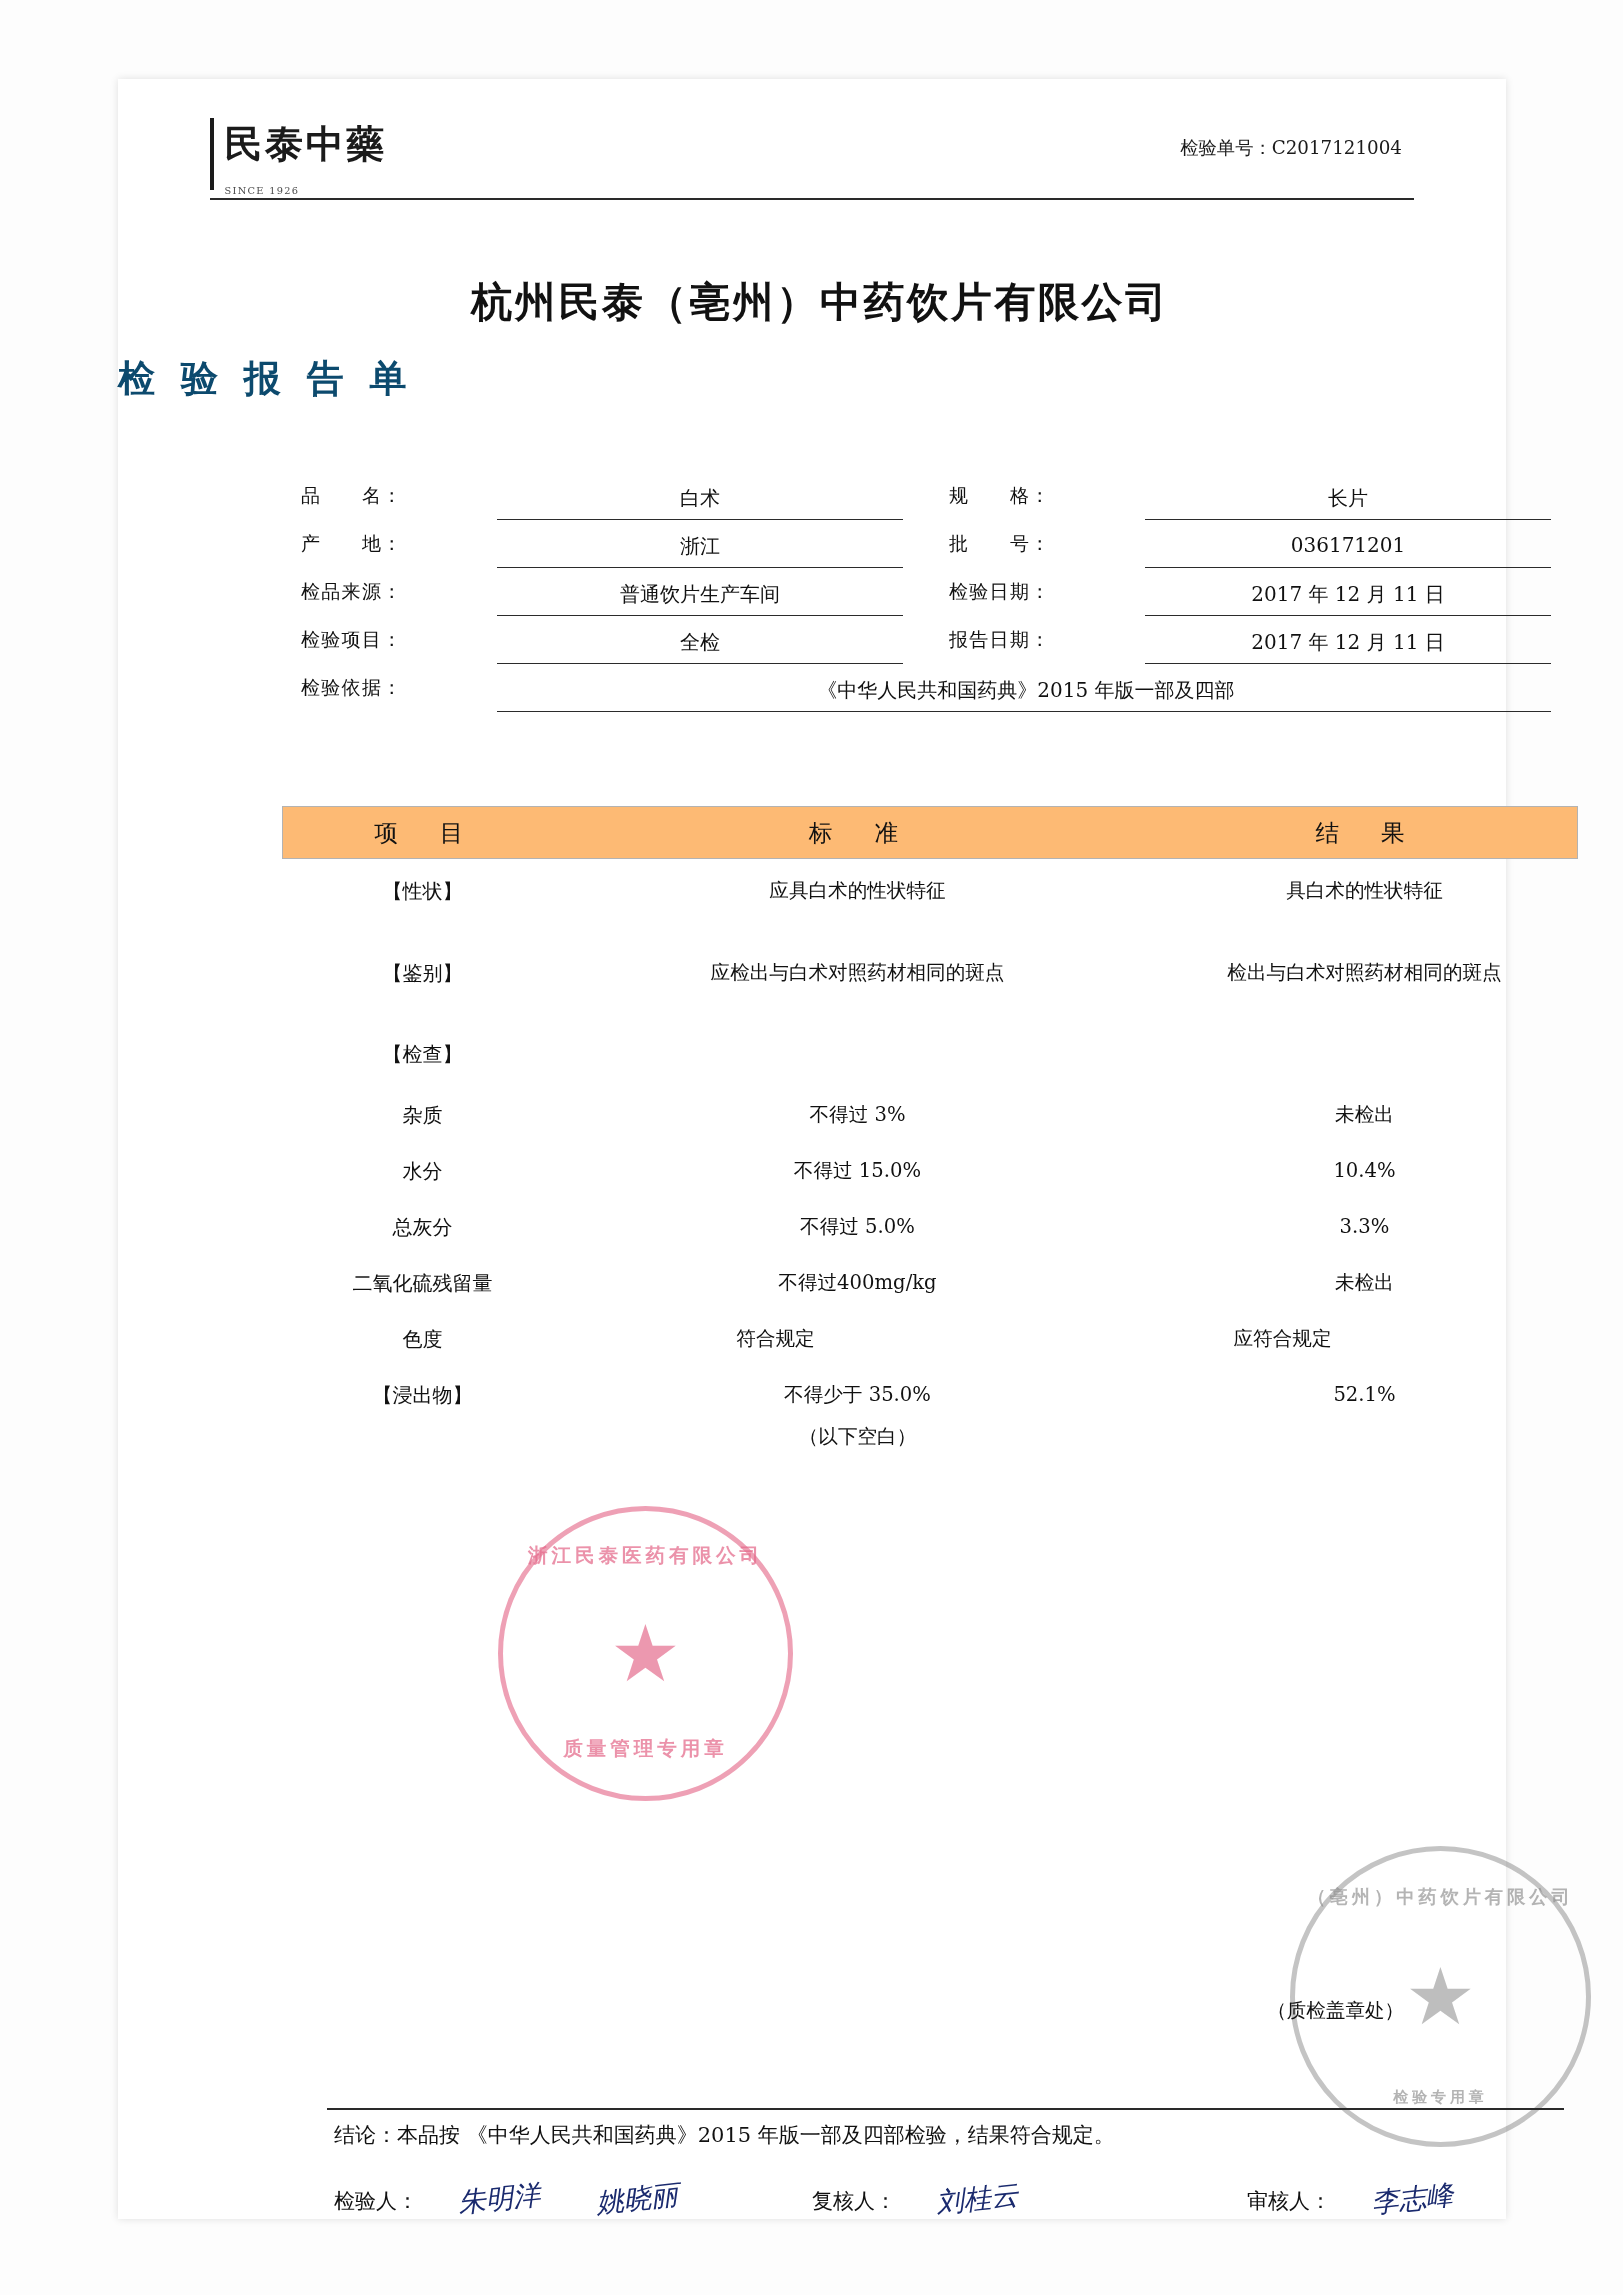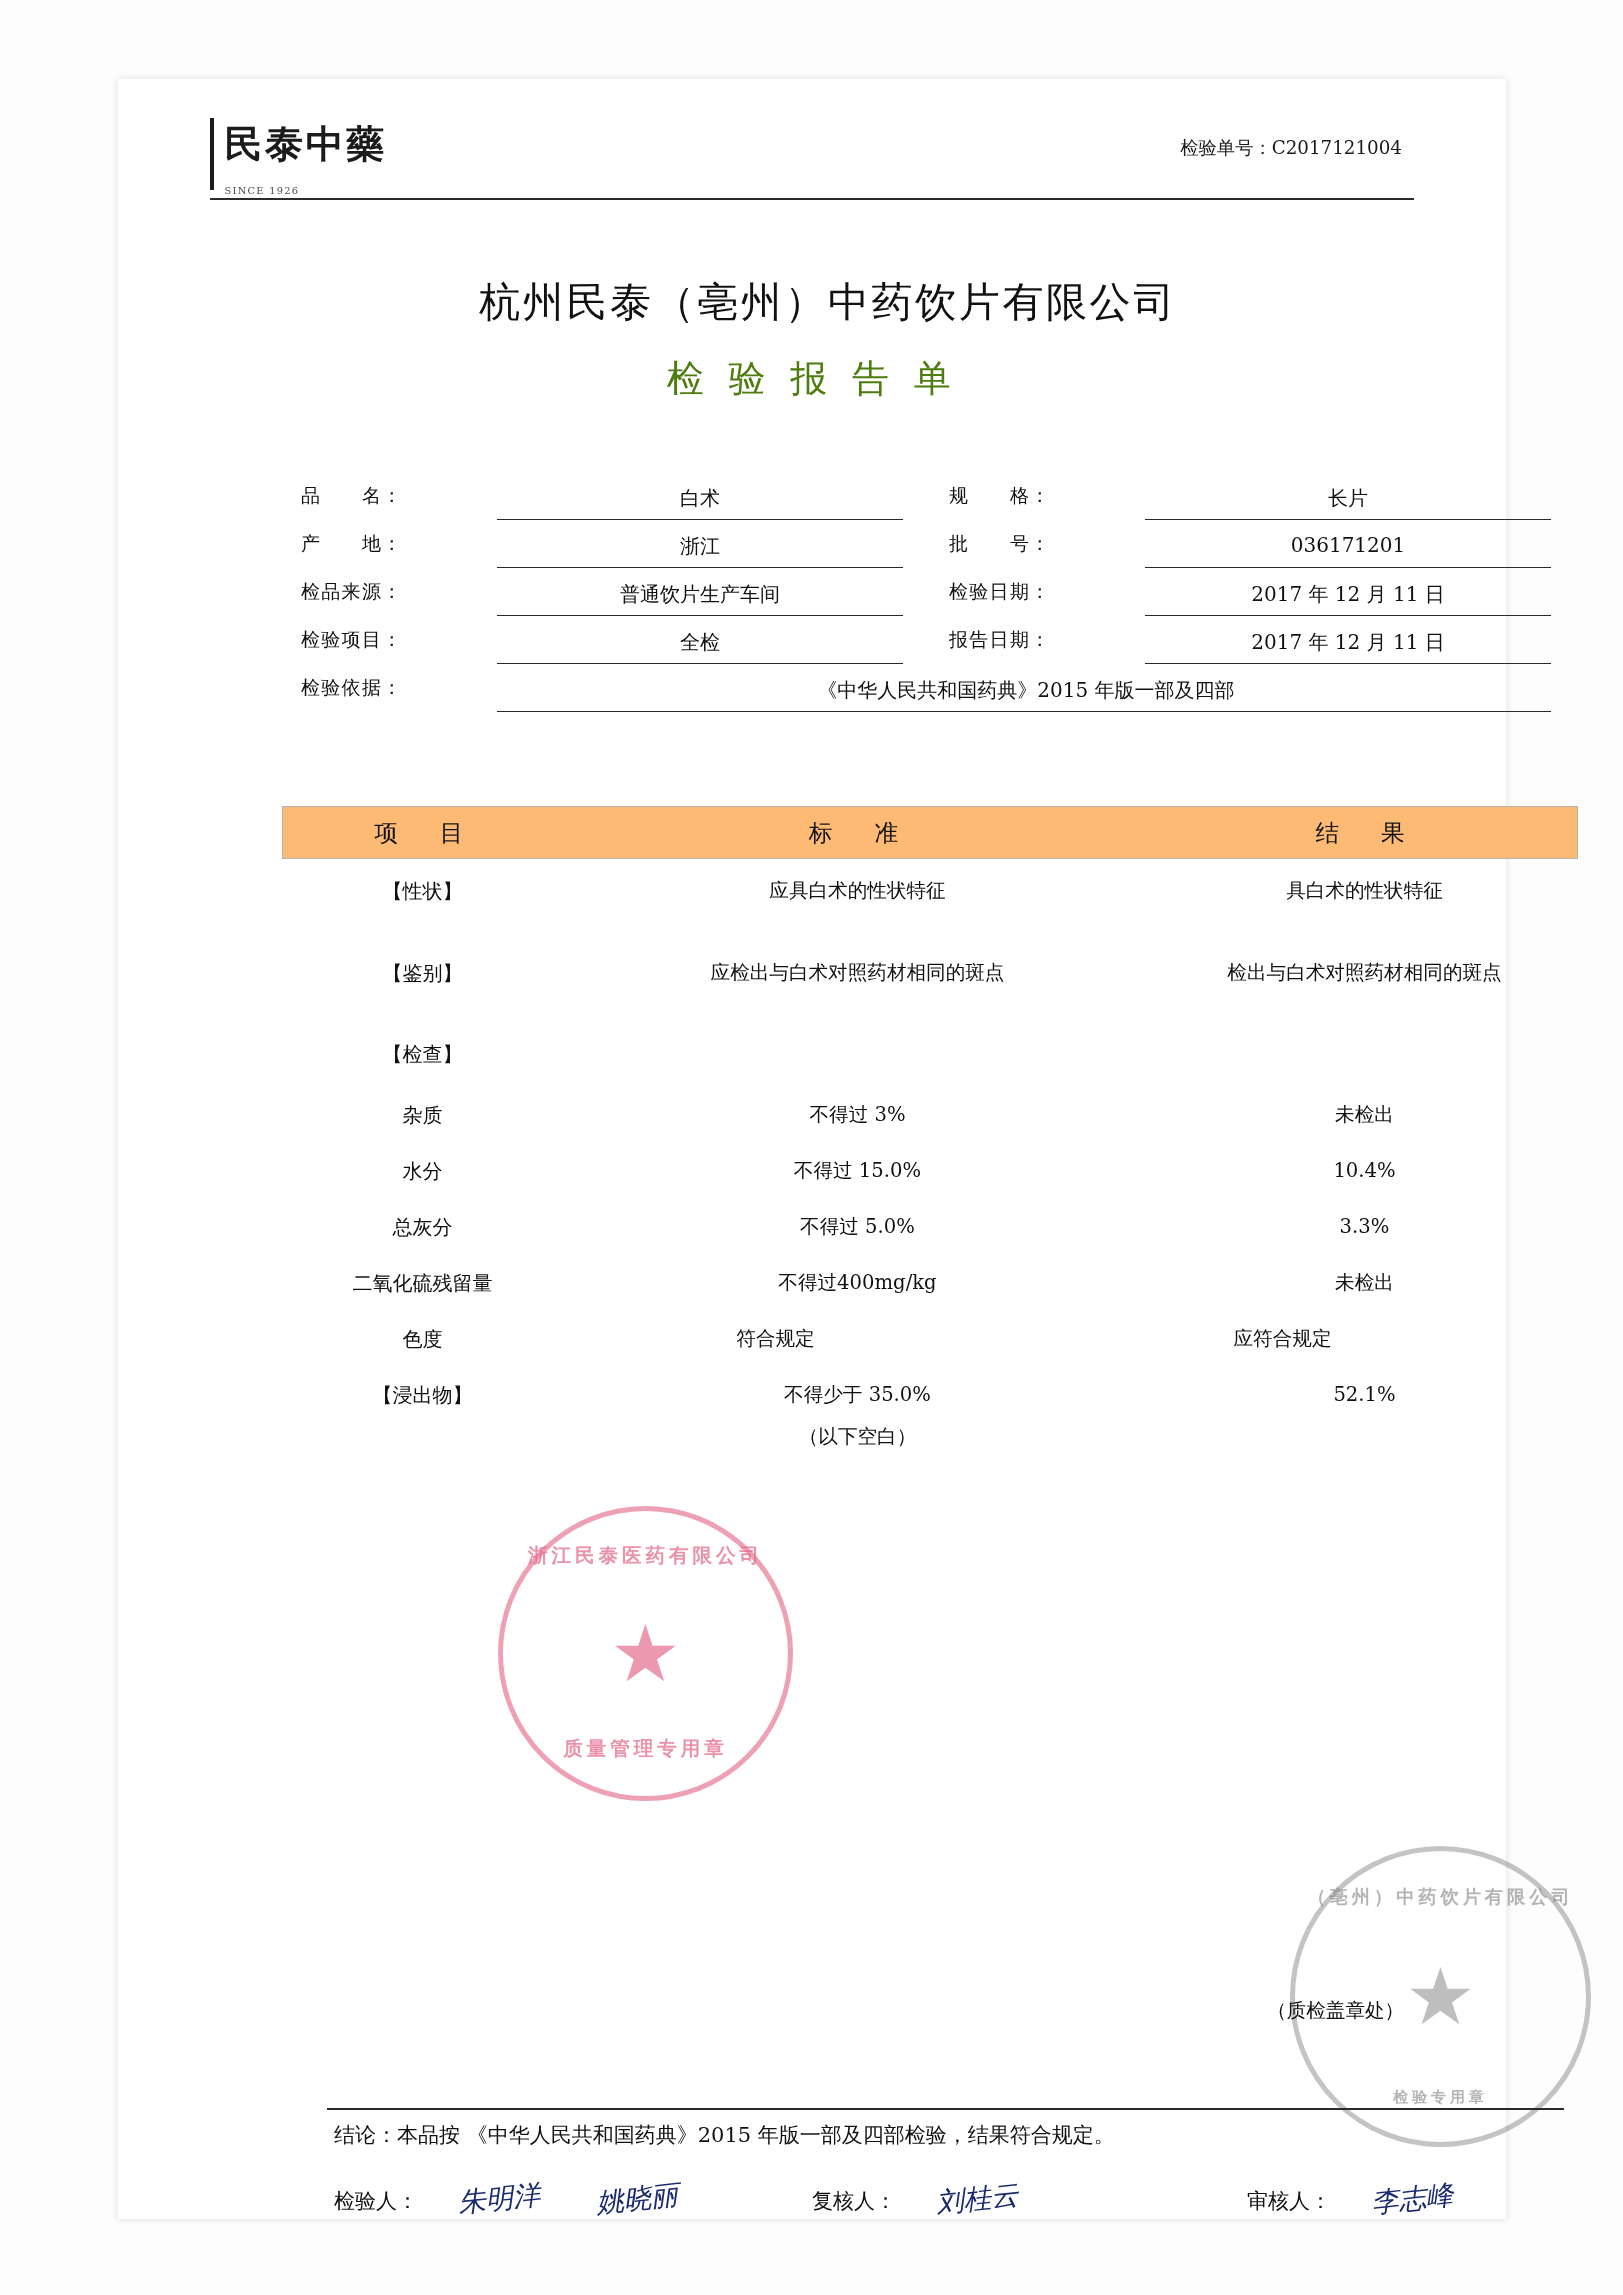--- a/index.html
+++ b/index.html
@@ -73,41 +73,41 @@
     left: 92px;
     top: 119px;
     width: 1204px;
     height: 2px;
     background: #2a2a2a;
   }
 
   
   .title1 {
     position: absolute;
-    left: 16px;
+    left: 8px;
     top: 196px;
     width: 100%;
     text-align: center;
     font-family: "DejaVu Serif", "Liberation Serif", serif;
-    font-weight: normal;
+    font-weight: bold;
     font-size: 41px;
     letter-spacing: 2.6px;
     color: #111;
   }
   .title2 {
     position: absolute;
     left: 0;
     top: 275px;
     width: 100%;
-    text-align: center;
-    font-family: "DejaVu Serif", "Liberation Serif", serif;
-    font-weight: normal;
+    text-align: left;
+    font-family: "DejaVu Serif", "Liberation Serif", serif;
+    font-weight: bold;
     font-size: 37px;
     letter-spacing: 6.5px;
-    color: #4d7c0f;
+    color: #0c4a6e;
   }
 
   
   .meta {
     position: absolute;
     left: 183px;
     top: 399px;
     width: 1257px;
   }
   .mrow {

